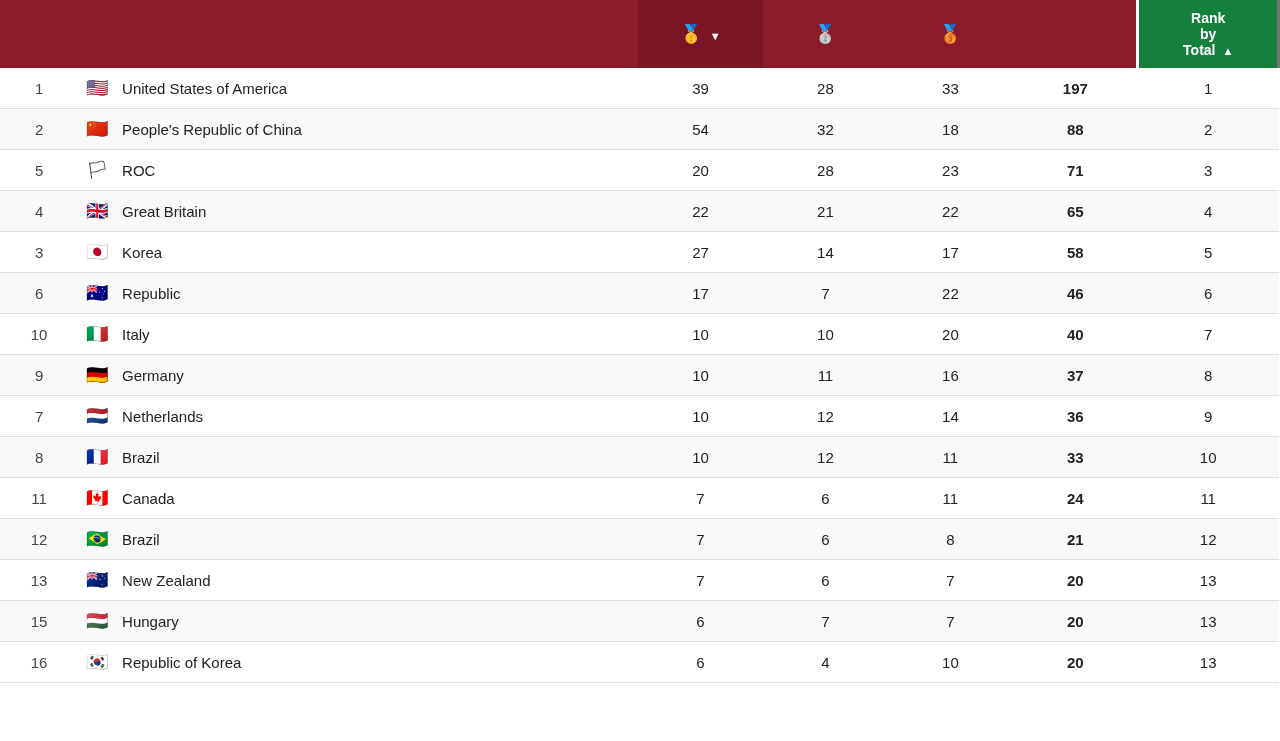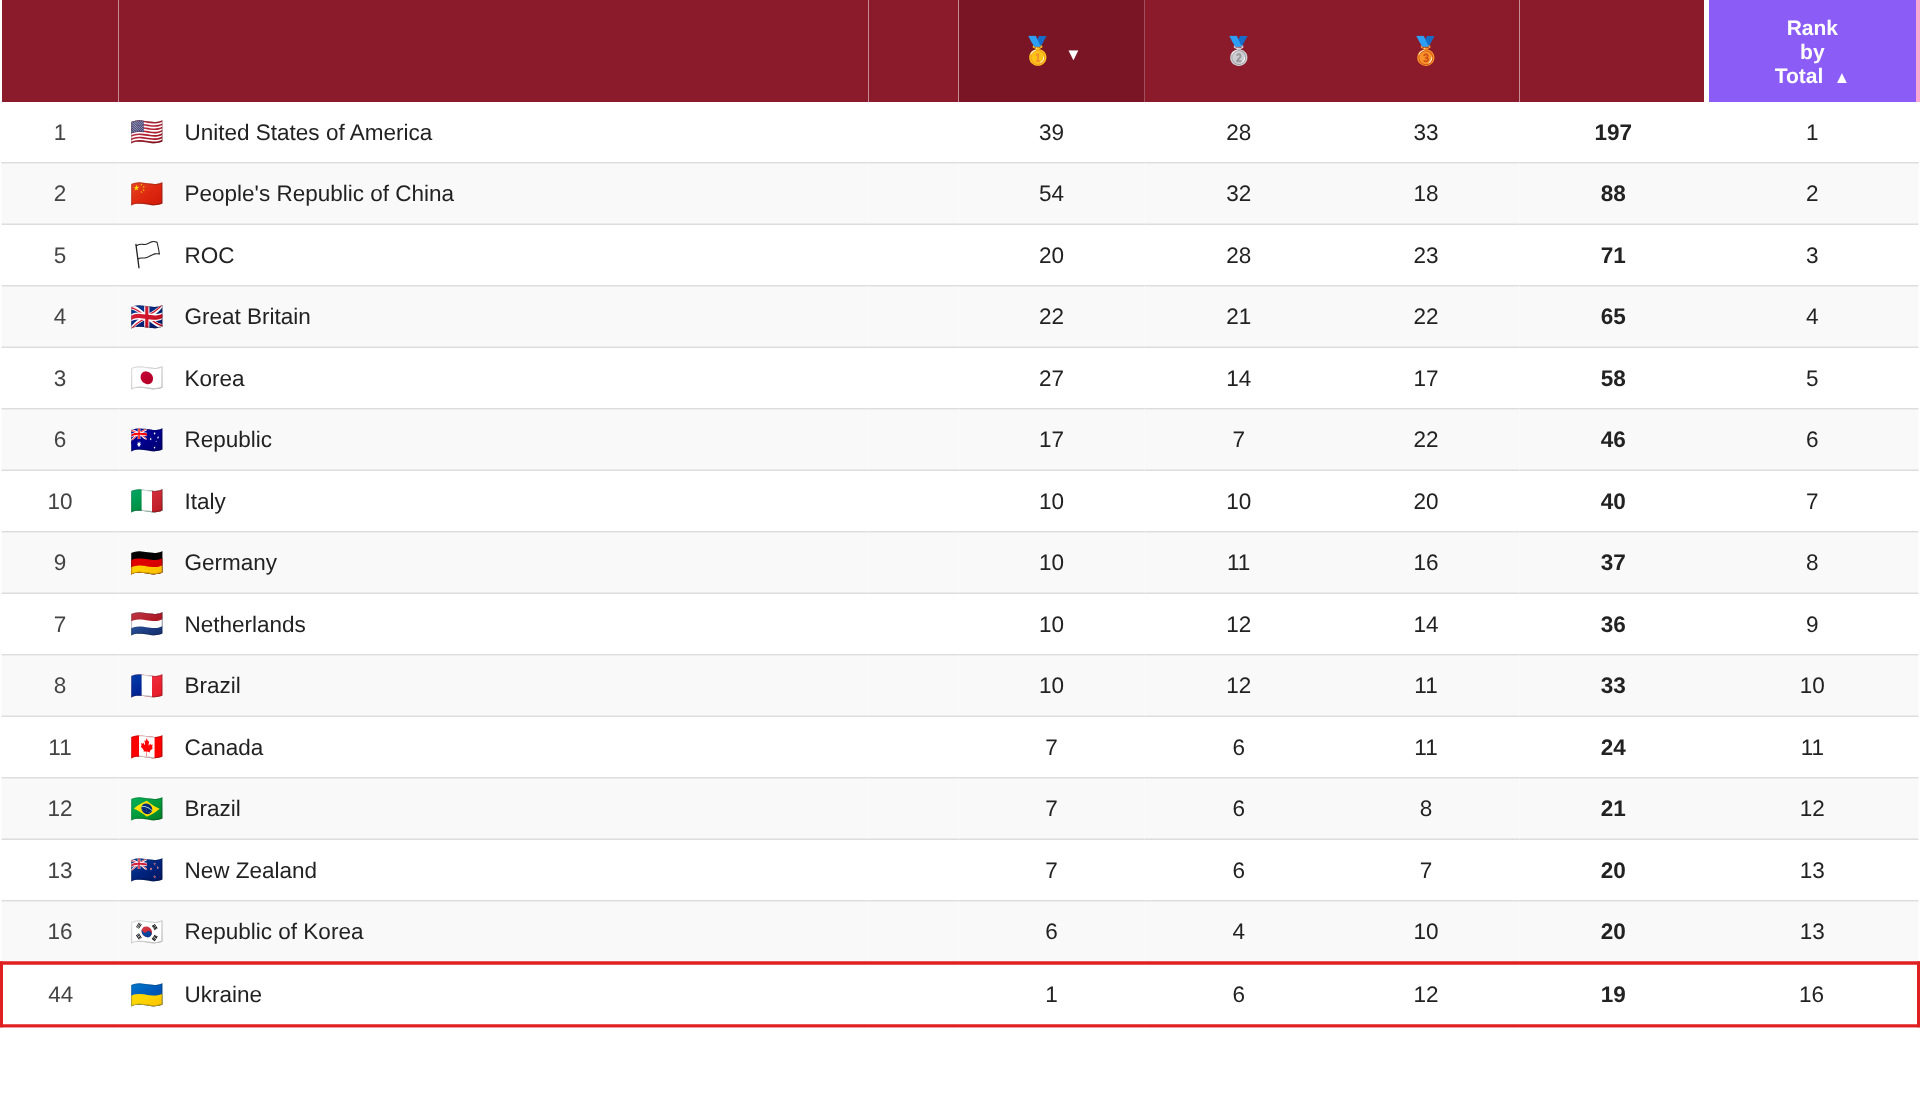--- a/index.html
+++ b/index.html
@@ -21,23 +21,23 @@
       text-align: center;
       font-weight: bold;
       font-size: 14px;
       position: relative;
     }
     thead th.team-col {
       text-align: left;
       padding-left: 16px;
     }
     thead th.rank-by-total {
-      background-color: #8b5cf6;
+      background-color: #15803d;
       border-left: 3px solid #fff;
-      border-right: 3px solid #f9a8d4;
+      border-right: 3px solid #737373;
     }
     tbody tr {
       border-bottom: 1px solid #ddd;
     }
     tbody tr:nth-child(even) {
       background-color: #f9f9f9;
     }
     tbody tr:nth-child(odd) {
       background-color: #fff;
     }
@@ -308,43 +308,43 @@
       </div>
     </td>
     <td></td>
     <td>7</td>
     <td>6</td>
     <td>7</td>
     <td><strong>20</strong></td>
     <td>13</td>
   </tr>
       <tr>
+    <td class="rank-col">15</td>
+    <td class="team-name-col">
+      <div class="team-cell">
+        <span class="flag">🇭🇺</span>
+        <span>Hungary</span>
+      </div>
+    </td>
+    <td></td>
+    <td>6</td>
+    <td>7</td>
+    <td>7</td>
+    <td><strong>20</strong></td>
+    <td>13</td>
+  </tr>
+      <tr>
     <td class="rank-col">16</td>
     <td class="team-name-col">
       <div class="team-cell">
         <span class="flag">🇰🇷</span>
         <span>Republic of Korea</span>
       </div>
     </td>
     <td></td>
     <td>6</td>
     <td>4</td>
     <td>10</td>
     <td><strong>20</strong></td>
     <td>13</td>
-  </tr>
-      <tr class="highlighted-row" style="outline: rgb(224, 32, 32) solid 2.5px; outline-offset: -1px;">
-    <td class="rank-col" style="border-top: 2.5px solid rgb(224, 32, 32); border-bottom: 2.5px solid rgb(224, 32, 32); border-left: 2.5px solid rgb(224, 32, 32);">44</td>
-    <td class="team-name-col" style="border-top: 2.5px solid rgb(224, 32, 32); border-bottom: 2.5px solid rgb(224, 32, 32);">
-      <div class="team-cell">
-        <span class="flag">🇺🇦</span>
-        <span>Ukraine</span>
-      </div>
-    </td>
-    <td style="border-top: 2.5px solid rgb(224, 32, 32); border-bottom: 2.5px solid rgb(224, 32, 32);"></td>
-    <td style="border-top: 2.5px solid rgb(224, 32, 32); border-bottom: 2.5px solid rgb(224, 32, 32);">1</td>
-    <td style="border-top: 2.5px solid rgb(224, 32, 32); border-bottom: 2.5px solid rgb(224, 32, 32);">6</td>
-    <td style="border-top: 2.5px solid rgb(224, 32, 32); border-bottom: 2.5px solid rgb(224, 32, 32);">12</td>
-    <td style="border-top: 2.5px solid rgb(224, 32, 32); border-bottom: 2.5px solid rgb(224, 32, 32);"><strong>19</strong></td>
-    <td style="border-top: 2.5px solid rgb(224, 32, 32); border-bottom: 2.5px solid rgb(224, 32, 32); border-right: 2.5px solid rgb(224, 32, 32);">16</td>
   </tr>
     </tbody>
 </table>
 
 </body></html>

